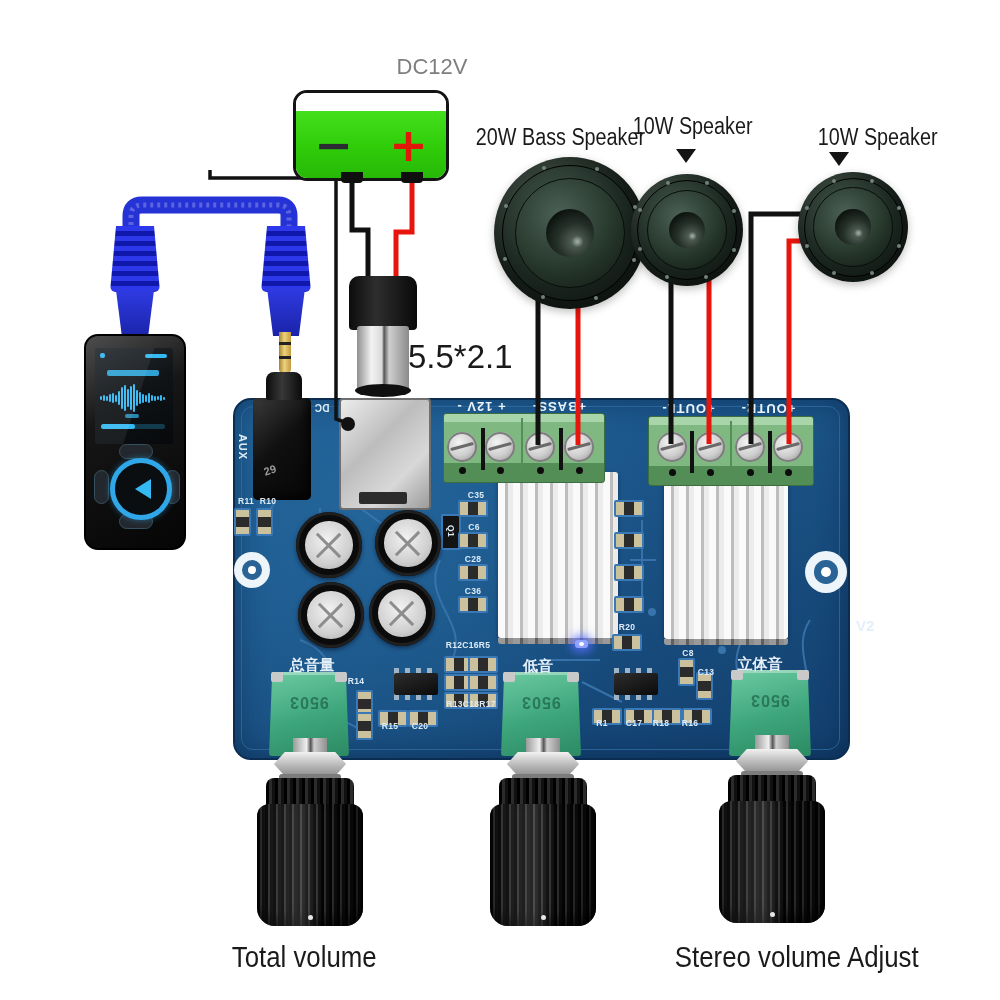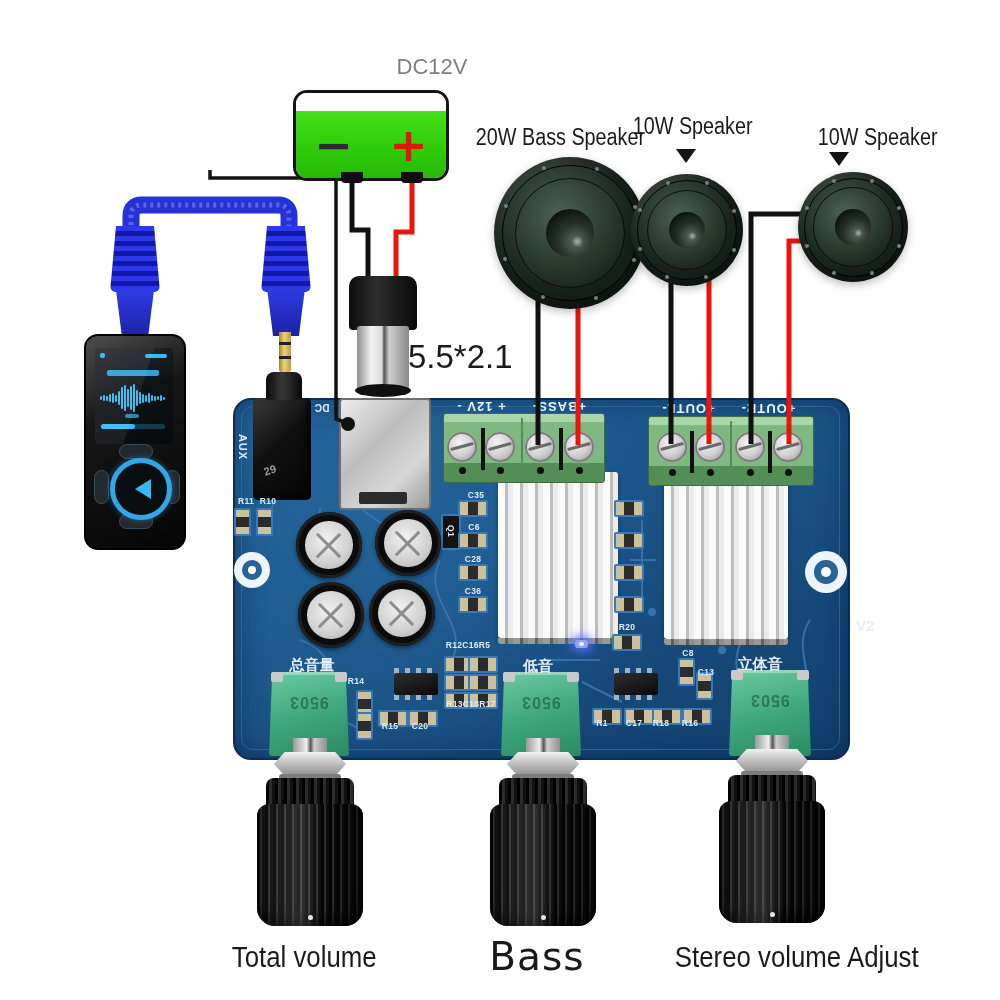--- a/index.html
+++ b/index.html
@@ -368,21 +368,20 @@
   </div>
   <div class="lbl" style="left:808px;top:124px;width:130px;font-size:23px;z-index:7">
     <span class="cond">10W Speaker</span>
   </div>
   <div class="tri-down" style="left:676px;top:149px"></div>
   <div class="tri-down" style="left:829px;top:152px"></div>
 
   <div class="lbl" style="left:214px;top:940px;width:180px;font-size:30px;z-index:7">
     <span class="cond">Total volume</span>
   </div>
-  <div class="lbl" style="left:467px;top:934px;width:140px;font-size:39px;font-family:'DejaVu Sans',sans-serif;letter-spacing:1px;z-index:7">Bass</div>
   <div class="lbl" style="left:655px;top:940px;width:260px;font-size:30px;z-index:7">
     <span class="cond">Stereo volume Adjust</span>
   </div>
 
 <div class="screw" style="left: 447px; top: 432px;"></div>
     <div class="screw" style="left: 485px; top: 432px;"></div>
     <div class="screw" style="left: 525px; top: 432px;"></div>
     <div class="screw" style="left: 564px; top: 432px;"></div>
     <div class="screw" style="left: 657px; top: 432px;"></div>
     <div class="screw" style="left: 695px; top: 432px;"></div>

